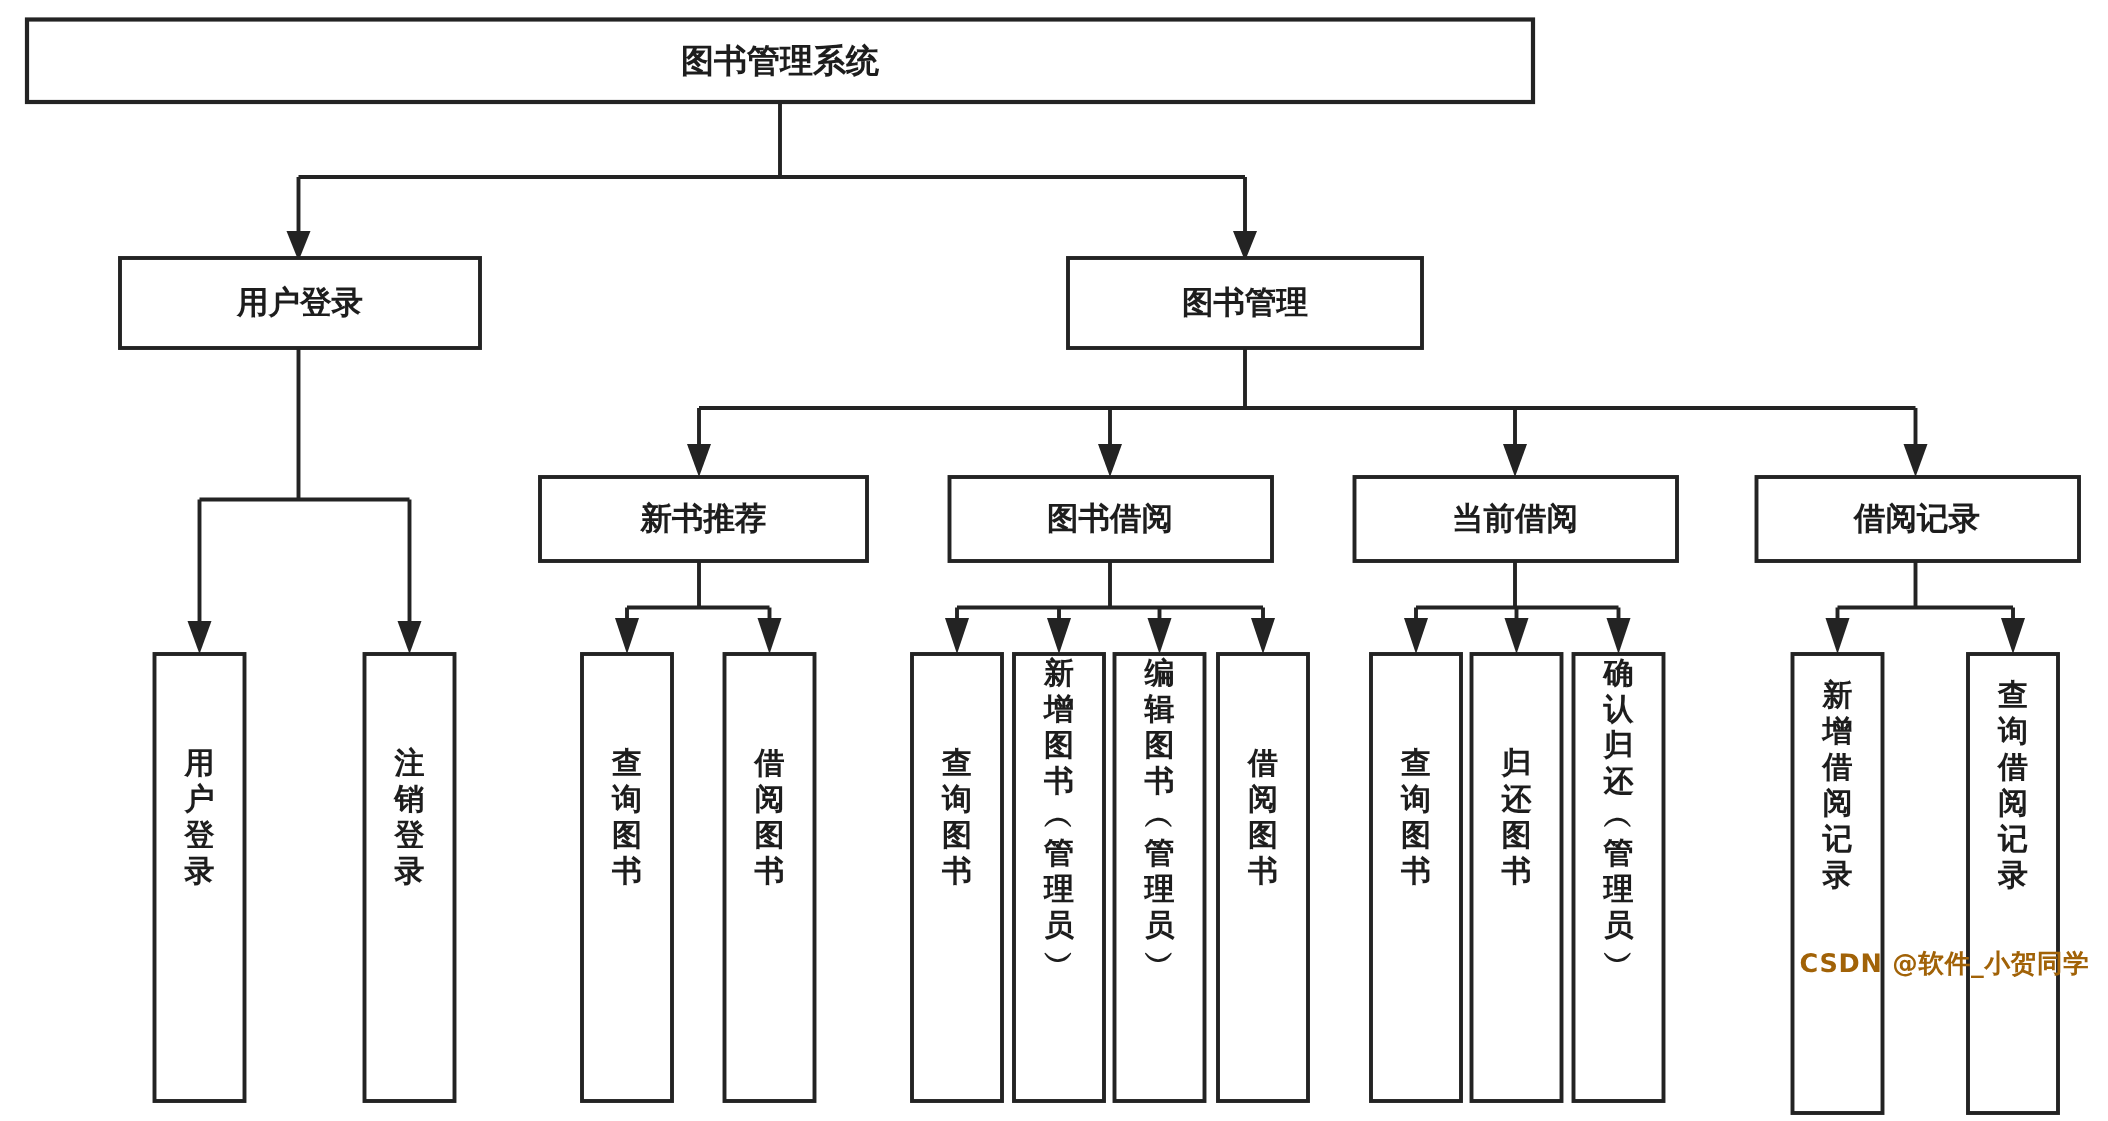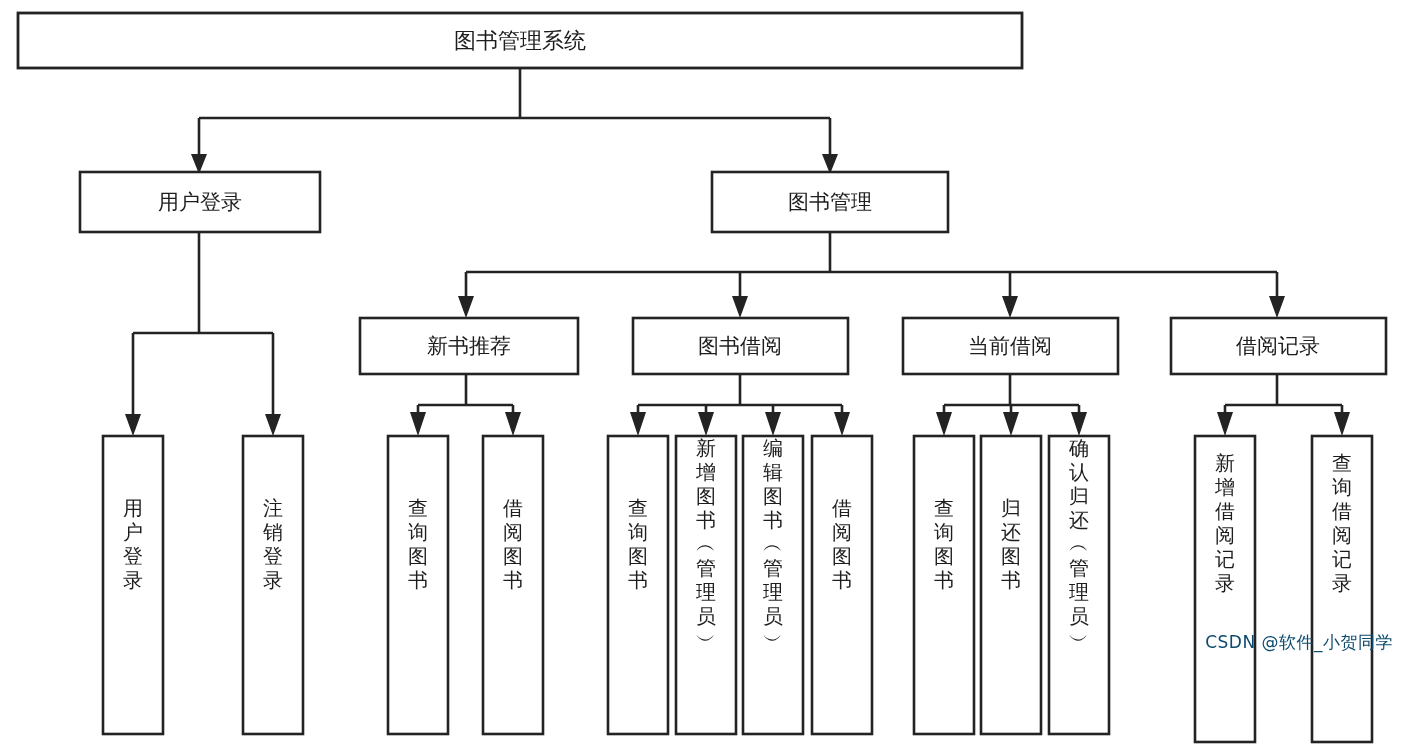--- a/index.html
+++ b/index.html
@@ -12,20 +12,21 @@
     width: 1405px;
     height: 747px;
     overflow: hidden;
     font-family: "DejaVu Sans", "Liberation Sans", sans-serif;
   }
   #diagram-root {
     position: relative;
     width: 1405px;
     height: 660px;
     background: #ffffff;
+    font-weight: bold;
   }
   svg.diagram {
     display: block;
     width: 1405px;
     height: 747px;
   }
   .node-rect {
     fill: #ffffff;
     stroke: #232323;
     stroke-width: 2.6;
@@ -58,21 +59,21 @@
     font-size: 20px;
     fill: #1d1d1d;
     text-anchor: middle;
   }
   .watermark {
     position: absolute;
     right: 12px;
     bottom: 6px;
     font-family: "DejaVu Sans", "Liberation Sans", sans-serif;
     font-size: 17px;
-    color: #0c4a6e;
+    color: #a16207;
     letter-spacing: 0.5px;
     white-space: nowrap;
     user-select: none;
   }
 </style>
 </head>
 <body>
 
 <div id="diagram-root">
 

